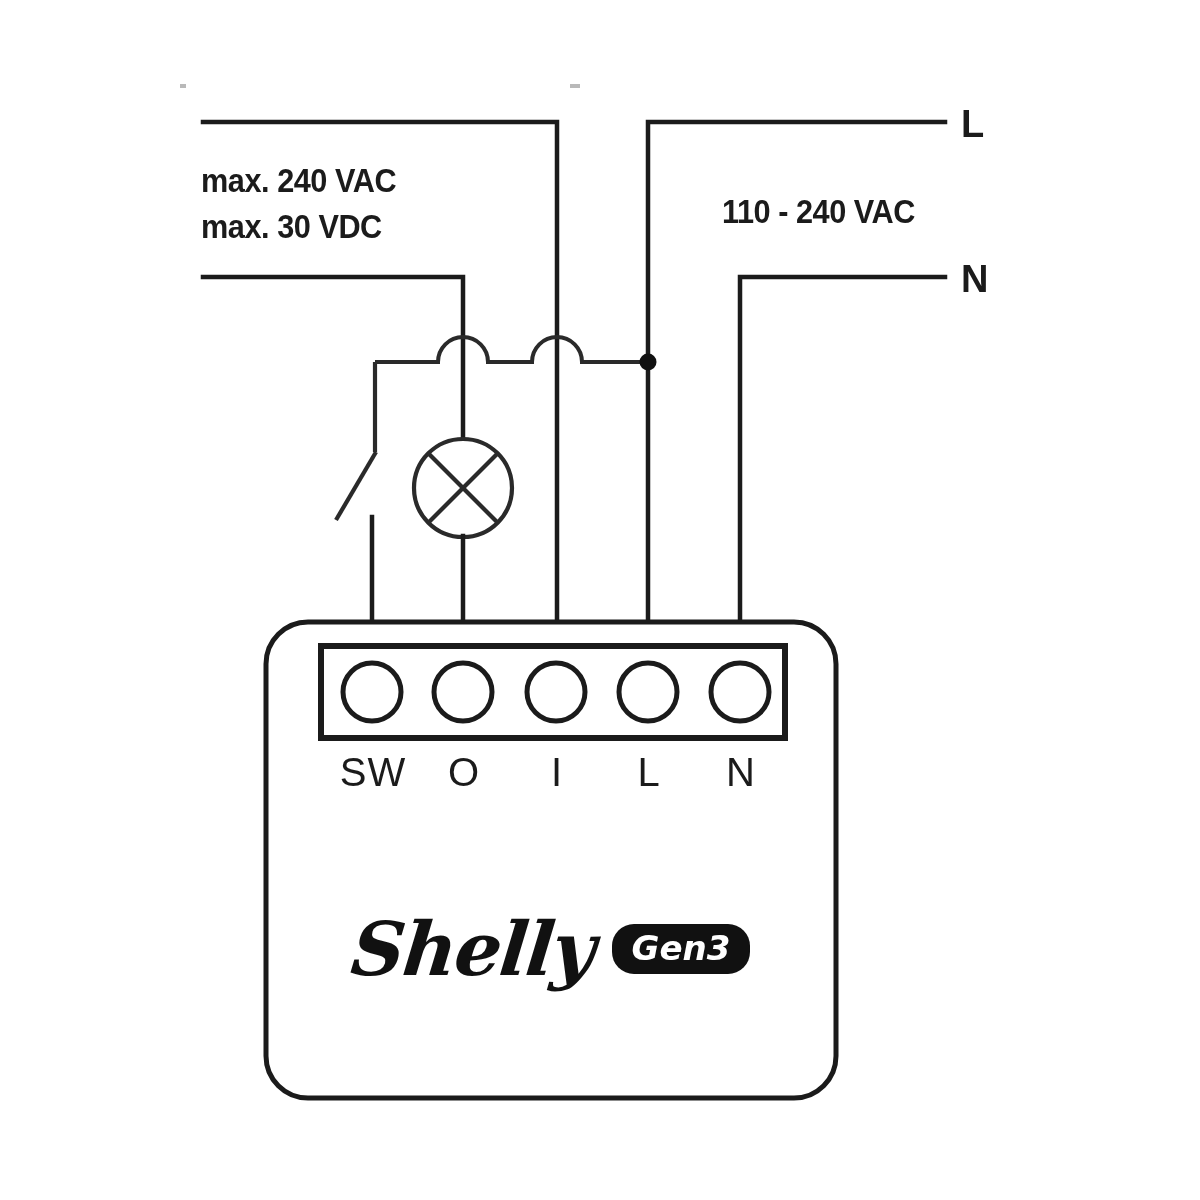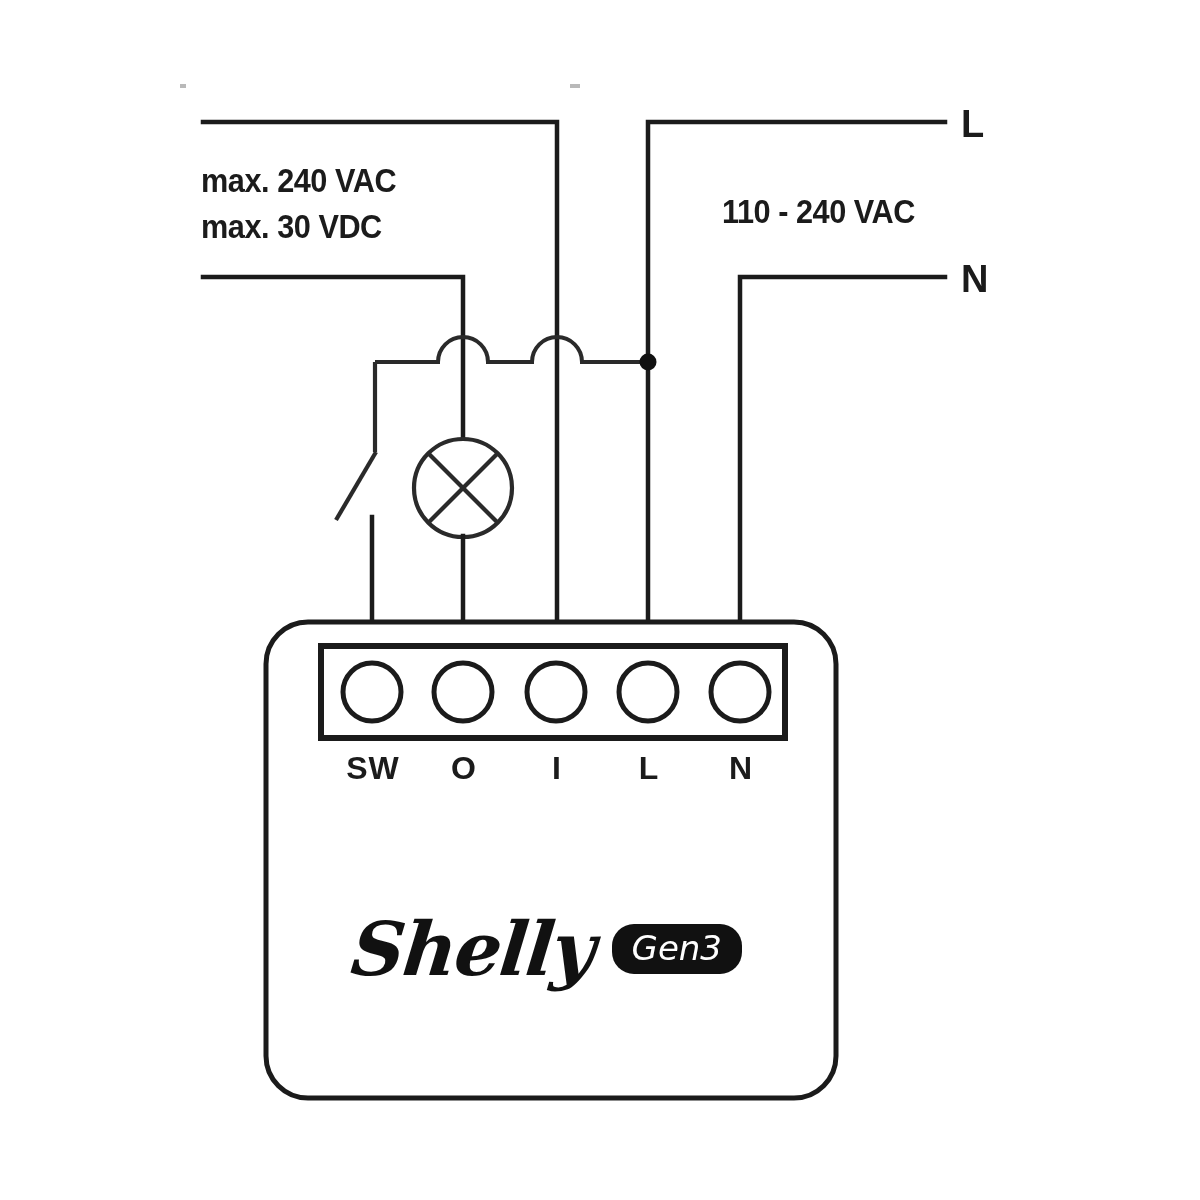--- a/index.html
+++ b/index.html
@@ -84,22 +84,22 @@
   #note-right {
     left: 722px;
     top: 189px;
   }
   .rail-label {
     font-size: 38px;
   }
   #label-L-rail { left: 961px; top: 103px; }
   #label-N-rail { left: 961px; top: 258px; }
   .terminal-label {
-    font-size: 32px;
-    font-weight: bold;
+    font-size: 40px;
+    font-weight: normal;
     text-align: center;
     transform: translateX(-50%);
     letter-spacing: 1px;
   }
   #t-label-0 { left: 373px; top: 750px; }
   #t-label-1 { left: 464px; top: 750px; }
   #t-label-2 { left: 557px; top: 750px; }
   #t-label-3 { left: 649px; top: 750px; }
   #t-label-4 { left: 741px; top: 750px; }
 
@@ -119,21 +119,21 @@
     color: #111111;
     letter-spacing: -2px;
     line-height: 1;
     transform: skewX(-6deg);
   }
   #brand-badge {
     background: #111111;
     color: #ffffff;
     font-family: "DejaVu Sans", sans-serif;
     font-style: italic;
-    font-weight: normal;
+    font-weight: bold;
     font-size: 34px;
     padding: 7px 20px 9px 20px;
     border-radius: 22px;
     line-height: 1;
     letter-spacing: 0px;
   }
 </style>
 </head>
 <body>
 

